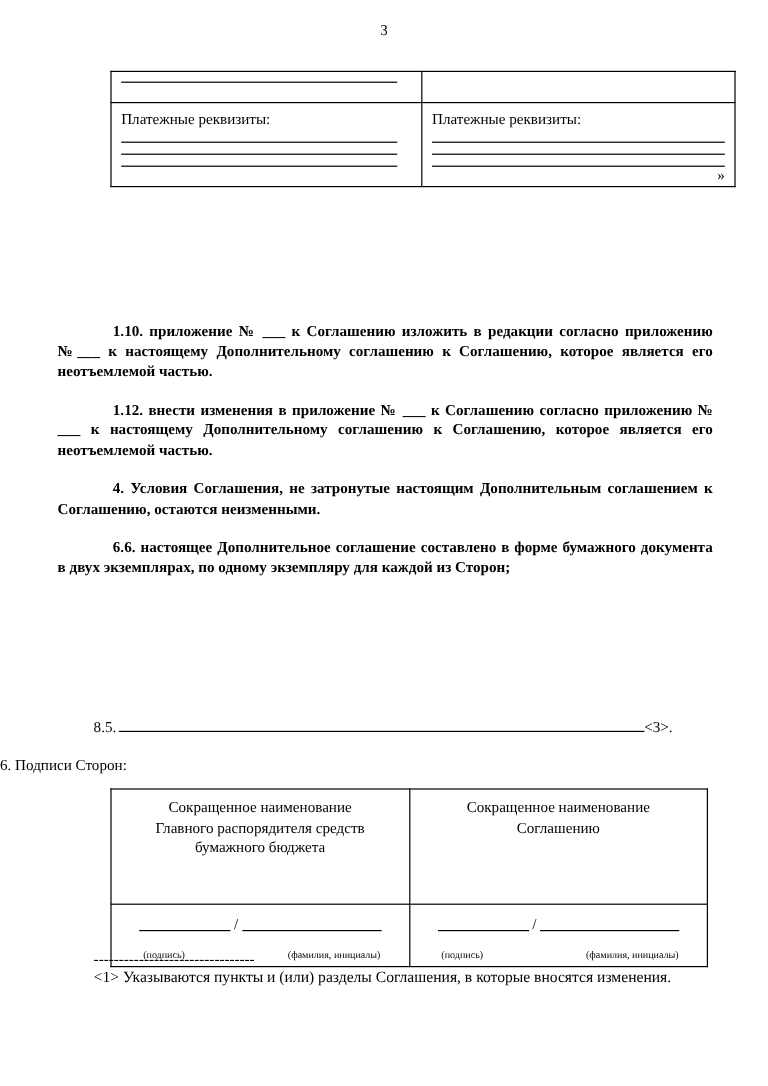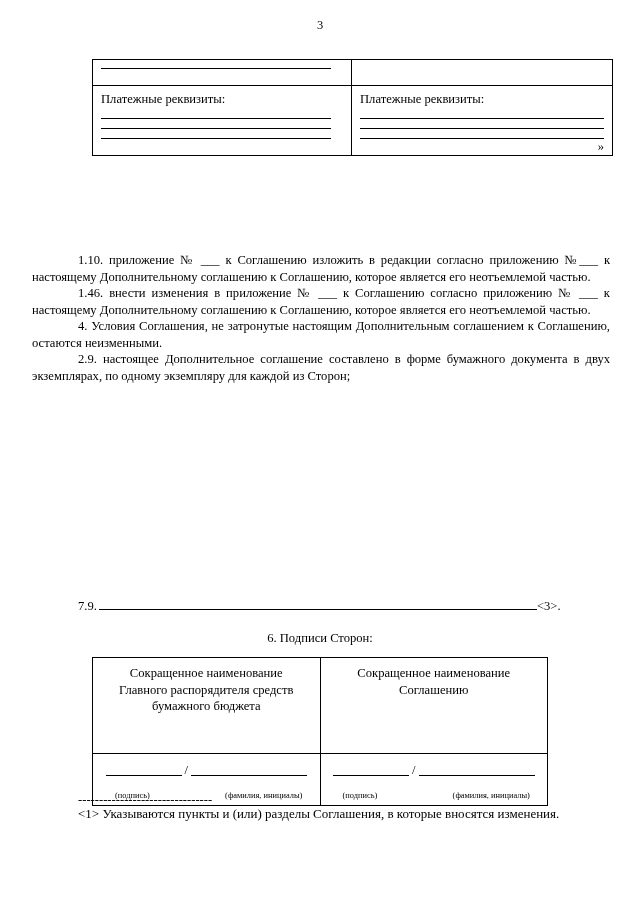--- a/index.html
+++ b/index.html
@@ -65,26 +65,27 @@
   .cellpad-bottom { height: 12px; }
 
   
   .body-block {
     position: absolute;
     left: 32px;
     top: 252px;
     width: 578px;
   }
   p.para {
-    margin: 0;
+    margin: 16px;
     text-align: justify;
     text-indent: 46px;
     font-size: 12.6px;
     line-height: 16.55px;
     hyphens: none;
+    font-weight: bold;
   }
 
   
   .line52 {
     position: absolute;
     left: 32px;
     top: 598px;
     width: 578px;
     font-size: 12.6px;
     line-height: 16.55px;
@@ -99,31 +100,30 @@
     vertical-align: baseline;
     margin-left: 2px;
   }
 
   
   .sign-heading {
     position: absolute;
     left: 0;
     top: 630px;
     width: 640px;
-    text-align: center;
     font-size: 12.6px;
     line-height: 16px;
   }
 
   
   .sig-table {
     position: absolute;
     left: 92px;
     top: 657px;
-    width: 456px;
+    width: 498px;
     border-collapse: collapse;
     table-layout: fixed;
   }
   .sig-table td {
     border: 1px solid #000000;
     vertical-align: top;
     font-size: 12.6px;
     line-height: 16.5px;
     text-align: center;
   }
@@ -222,27 +222,27 @@
           <div class="rule w-full" style="margin-top:9px"></div>
           <div class="rule w-full" style="margin-top:9px"></div>
           <div class="quote-end">»</div>
         </td>
       </tr>
     </tbody>
   </table>
 
   <div class="body-block">
     <p class="para">1.10. приложение № ___ к Соглашению изложить в редакции согласно приложению №___ к настоящему Дополнительному соглашению к Соглашению, которое является его неотъемлемой частью.</p>
-    <p class="para">1.46. внести изменения в приложение № ___ к Соглашению согласно приложению № ___ к настоящему Дополнительному соглашению к Соглашению, которое является его неотъемлемой частью.</p>
+    <p class="para">1.12. внести изменения в приложение № ___ к Соглашению согласно приложению № ___ к настоящему Дополнительному соглашению к Соглашению, которое является его неотъемлемой частью.</p>
     <p class="para">4. Условия Соглашения, не затронутые настоящим Дополнительным соглашением к Соглашению, остаются неизменными.</p>
-    <p class="para">2.9. настоящее Дополнительное соглашение составлено в форме бумажного документа в двух экземплярах, по одному экземпляру для каждой из Сторон;</p>
+    <p class="para">6.6. настоящее Дополнительное соглашение составлено в форме бумажного документа в двух экземплярах, по одному экземпляру для каждой из Сторон;</p>
   </div>
 
   <div class="line52">
-    <span class="lead"></span><span>7.9.</span><span class="longfill"></span><span>&lt;3&gt;.</span>
+    <span class="lead"></span><span>8.5.</span><span class="longfill"></span><span>&lt;3&gt;.</span>
   </div>
 
   <div class="sign-heading">6. Подписи Сторон:</div>
 
   <table class="sig-table">
     <tbody>
       <tr>
         <td class="name-cell">
           <div>Сокращенное наименование</div>
           <div>Главного распорядителя средств</div>

